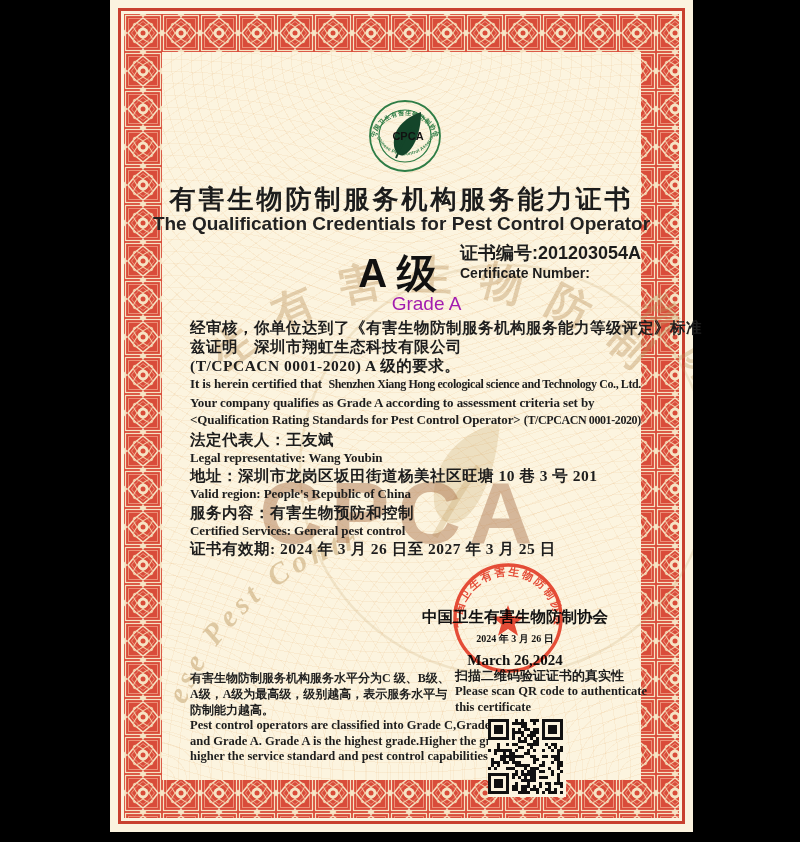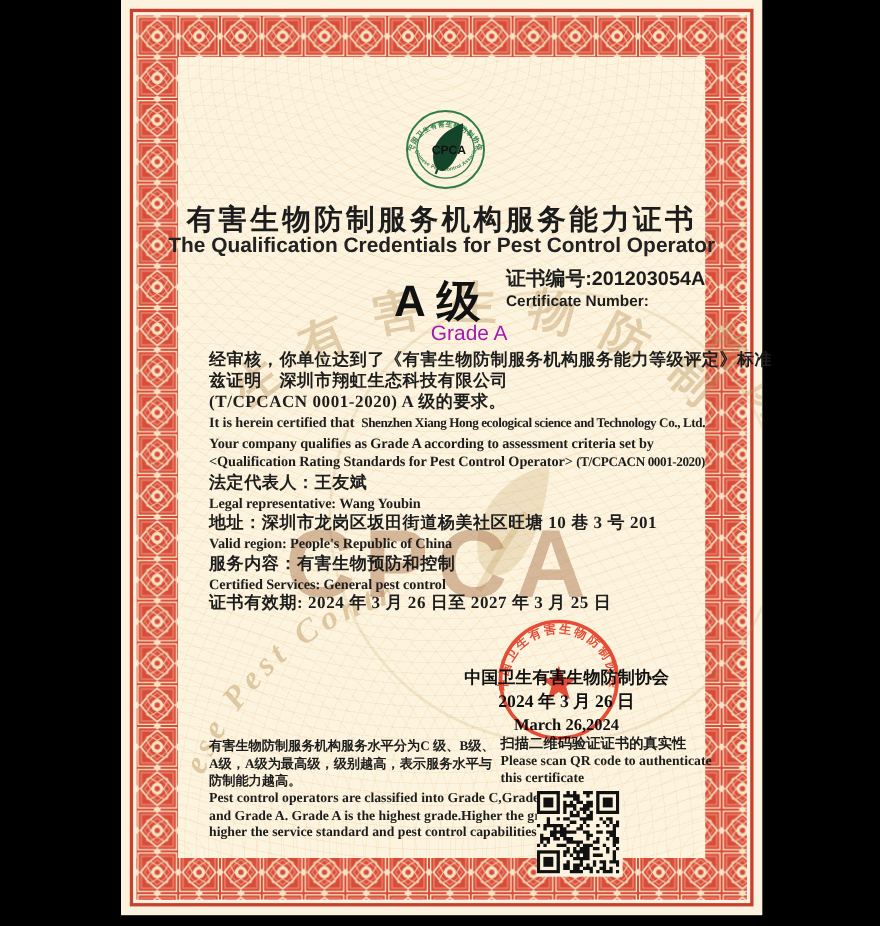--- a/index.html
+++ b/index.html
@@ -31,21 +31,21 @@
     font-size:19px;color:#a21caf;}
   .body-block{position:absolute;left:80px;top:318px;width:450px;z-index:3;color:#1d1d1d;}
   .ln{white-space:nowrap;}
   .ln-cn{font-family:"Liberation Serif","DejaVu Serif",serif;font-weight:bold;
          font-size:15.5px;line-height:19px;letter-spacing:0.5px;}
   .ln-en{font-family:"Liberation Serif","DejaVu Serif",serif;font-weight:bold;
          font-size:13px;line-height:17.5px;letter-spacing:-0.1px;}
   .ln-en .tight{font-size:12px;letter-spacing:-0.4px;}
   .issuer{position:absolute;left:290px;top:606px;width:230px;text-align:center;z-index:4;color:#111;}
   .issuer .i1{font-family:"Liberation Serif","DejaVu Serif",serif;font-size:15.5px;font-weight:bold;line-height:22px;}
-  .issuer .i2{font-family:"Liberation Serif","DejaVu Serif",serif;font-size:16px;font-weight:bold;line-height:22px;}
+  .issuer .i2{font-family:"Liberation Serif","DejaVu Serif",serif;font-size:10px;font-weight:bold;line-height:22px;}
   .issuer .i3{font-family:"Liberation Serif","DejaVu Serif",serif;font-size:15px;font-weight:bold;line-height:20px;}
   .seal{position:absolute;left:338px;top:556px;z-index:6;opacity:0.88;mix-blend-mode:multiply;}
   .note{position:absolute;left:80px;top:670px;width:270px;z-index:3;color:#1d1d1d;}
   .note .ncn{font-family:"Liberation Serif","DejaVu Serif",serif;font-weight:bold;font-size:12px;line-height:16px;white-space:nowrap;}
   .note .nen{font-family:"Liberation Serif","DejaVu Serif",serif;font-weight:bold;font-size:12.5px;line-height:15.5px;white-space:nowrap;}
   .qrsec{position:absolute;left:345px;top:668px;width:190px;z-index:4;color:#1d1d1d;}
   .qrsec .qcn{font-family:"Liberation Serif","DejaVu Serif",serif;font-weight:bold;font-size:13px;line-height:16px;white-space:nowrap;}
   .qrsec .qen{font-family:"Liberation Serif","DejaVu Serif",serif;font-weight:bold;font-size:12.5px;line-height:15.5px;white-space:nowrap;}
   .qrbox{margin-top:4px;margin-left:33px;width:78px;height:78px;background:#fcf4df;}
 </style>

